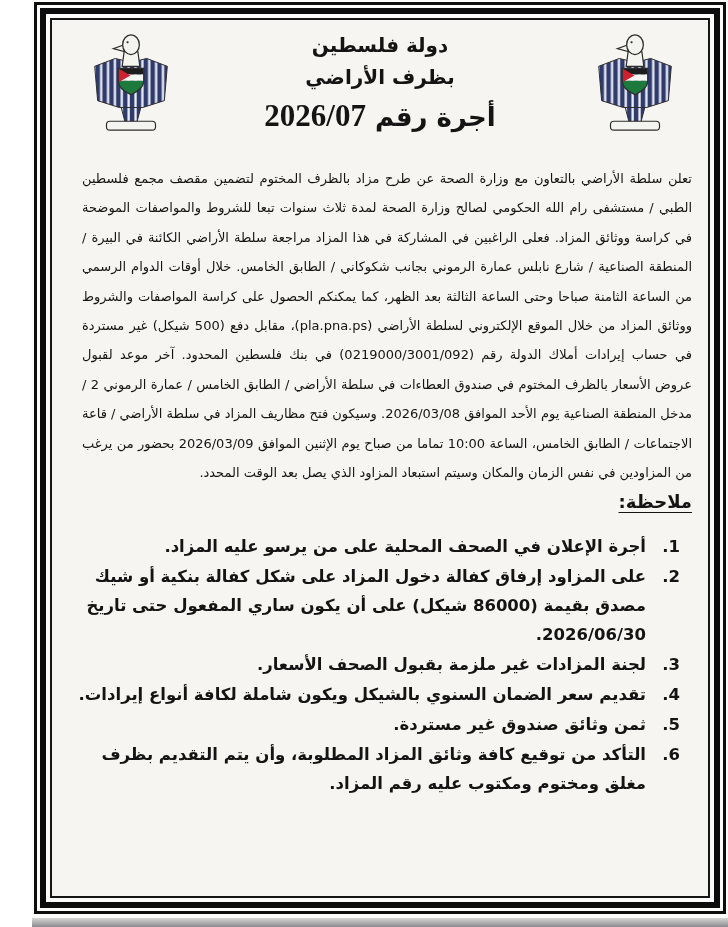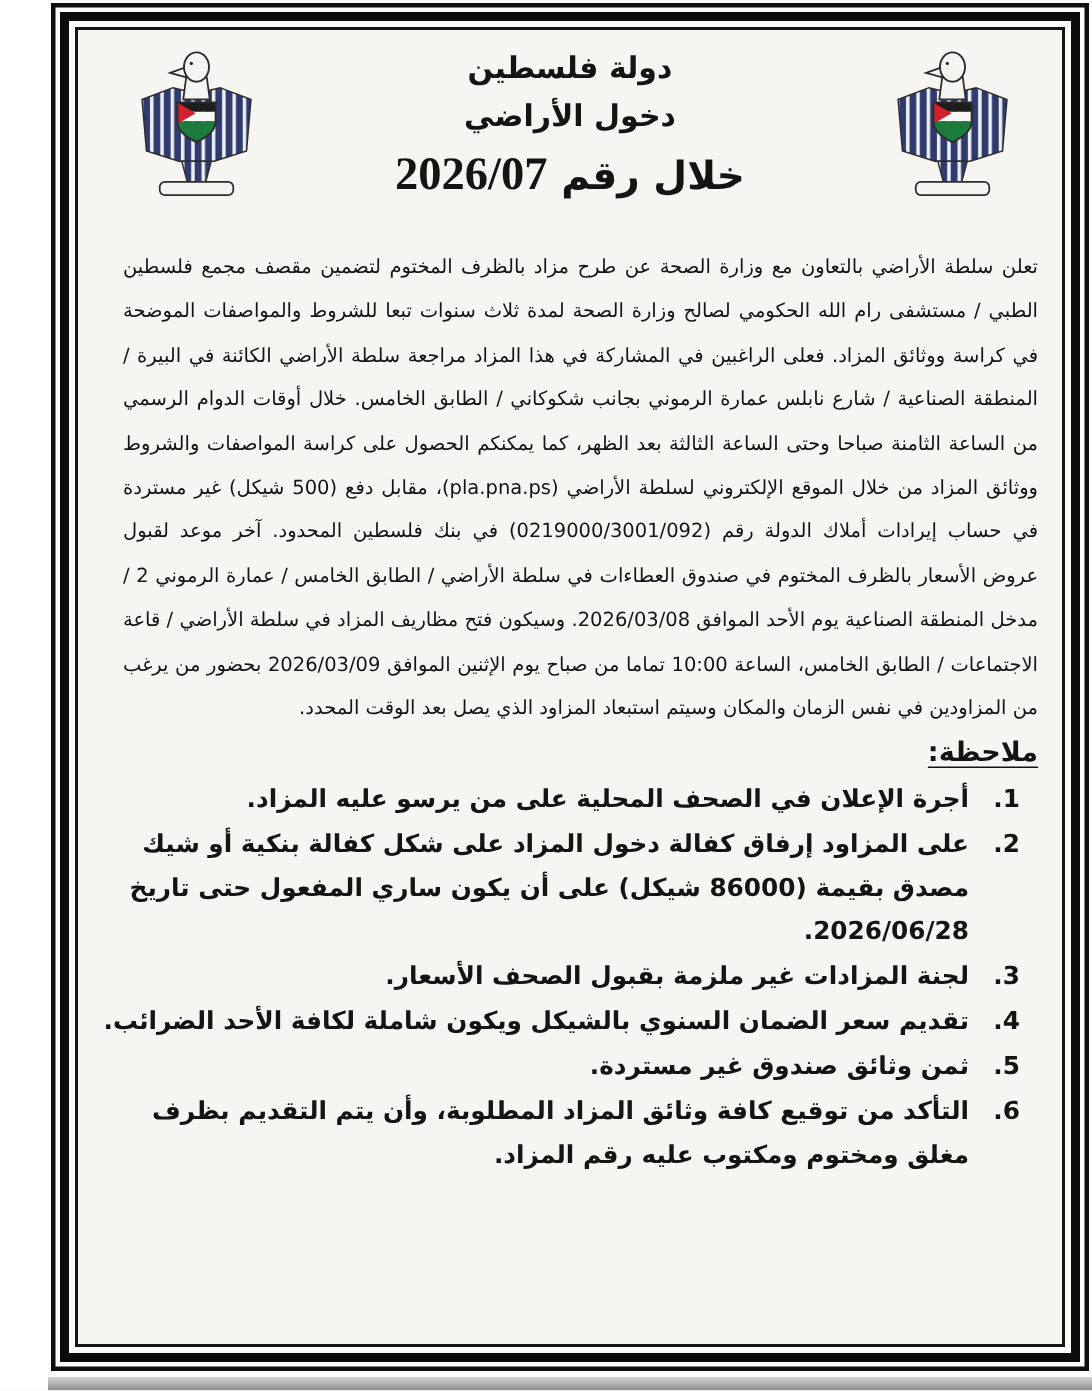--- a/index.html
+++ b/index.html
@@ -56,21 +56,21 @@
   }
   
   .body-text{
     margin:8px 2px 0 16px;
     font-size:13px;font-weight:400;
     line-height:29.4px;
     text-align:justify;
     text-align-last:right;
   }
   
-  .note-label-row{margin:4px 2px 2px 2px;}
+  .note-label-row{margin:4px 2px 16px 2px;}
   .note-label{
     font-size:18px;font-weight:700;
     text-decoration:underline;
     text-underline-offset:4px;
   }
   .notes{margin:4px 14px 0 2px;}
   .note-item{
     display:flex;gap:10px;
     font-size:16.5px;font-weight:700;line-height:29px;
     margin-bottom:1px;
@@ -127,50 +127,50 @@
                   <use href="#pal-emblem"></use>
                 </svg>
             </div>
             <div class="emblem right">
               <svg viewBox="0 0 100 106" width="102" height="104">
                   <use href="#pal-emblem"></use>
                 </svg>
             </div>
             <div class="header-center">
               <div class="h-country">دولة فلسطين</div>
-              <div class="h-authority">دخول الأراضي</div>
+              <div class="h-authority">بظرف الأراضي</div>
               <div class="h-title">
-                <span class="auction-label">خلال رقم</span>
+                <span class="auction-label">أجرة رقم</span>
                 <span class="auction-number">2026/07</span>
               </div>
             </div>
           </div>
 
           <p class="body-text">تعلن سلطة الأراضي بالتعاون مع وزارة الصحة عن طرح مزاد بالظرف المختوم لتضمين مقصف مجمع فلسطين الطبي / مستشفى رام الله الحكومي لصالح وزارة الصحة لمدة ثلاث سنوات تبعا للشروط والمواصفات الموضحة في كراسة ووثائق المزاد. فعلى الراغبين في المشاركة في هذا المزاد مراجعة سلطة الأراضي الكائنة في البيرة / المنطقة الصناعية / شارع نابلس عمارة الرموني بجانب شكوكاني / الطابق الخامس. خلال أوقات الدوام الرسمي من الساعة الثامنة صباحا وحتى الساعة الثالثة بعد الظهر، كما يمكنكم الحصول على كراسة المواصفات والشروط ووثائق المزاد من خلال الموقع الإلكتروني لسلطة الأراضي (pla.pna.ps)، مقابل دفع (500 شيكل) غير مستردة في حساب إيرادات أملاك الدولة رقم (0219000/3001/092) في بنك فلسطين المحدود. آخر موعد لقبول عروض الأسعار بالظرف المختوم في صندوق العطاءات في سلطة الأراضي / الطابق الخامس / عمارة الرموني 2 / مدخل المنطقة الصناعية يوم الأحد الموافق 2026/03/08. وسيكون فتح مظاريف المزاد في سلطة الأراضي / قاعة الاجتماعات / الطابق الخامس، الساعة 10:00 تماما من صباح يوم الإثنين الموافق 2026/03/09 بحضور من يرغب من المزاودين في نفس الزمان والمكان وسيتم استبعاد المزاود الذي يصل بعد الوقت المحدد.</p>
 
           <div class="note-label-row">
             <span class="note-label">ملاحظة:</span>
           </div>
 
           <div class="notes">
             <div class="note-item">
               <span class="note-num">1.</span>
               <span class="note-text">أجرة الإعلان في الصحف المحلية على من يرسو عليه المزاد.</span>
             </div>
             <div class="note-item">
               <span class="note-num">2.</span>
-              <span class="note-text">على المزاود إرفاق كفالة دخول المزاد على شكل كفالة بنكية أو شيك مصدق بقيمة (86000 شيكل) على أن يكون ساري المفعول حتى تاريخ 2026/06/28.</span>
+              <span class="note-text">على المزاود إرفاق كفالة دخول المزاد على شكل كفالة بنكية أو شيك مصدق بقيمة (86000 شيكل) على أن يكون ساري المفعول حتى تاريخ 2026/06/30.</span>
             </div>
             <div class="note-item">
               <span class="note-num">3.</span>
               <span class="note-text">لجنة المزادات غير ملزمة بقبول الصحف الأسعار.</span>
             </div>
             <div class="note-item">
               <span class="note-num">4.</span>
-              <span class="note-text">تقديم سعر الضمان السنوي بالشيكل ويكون شاملة لكافة الأحد الضرائب.</span>
+              <span class="note-text">تقديم سعر الضمان السنوي بالشيكل ويكون شاملة لكافة أنواع إيرادات.</span>
             </div>
             <div class="note-item">
               <span class="note-num">5.</span>
               <span class="note-text">ثمن وثائق صندوق غير مستردة.</span>
             </div>
             <div class="note-item">
               <span class="note-num">6.</span>
               <span class="note-text">التأكد من توقيع كافة وثائق المزاد المطلوبة، وأن يتم التقديم بظرف مغلق ومختوم ومكتوب عليه رقم المزاد.</span>
             </div>
 

